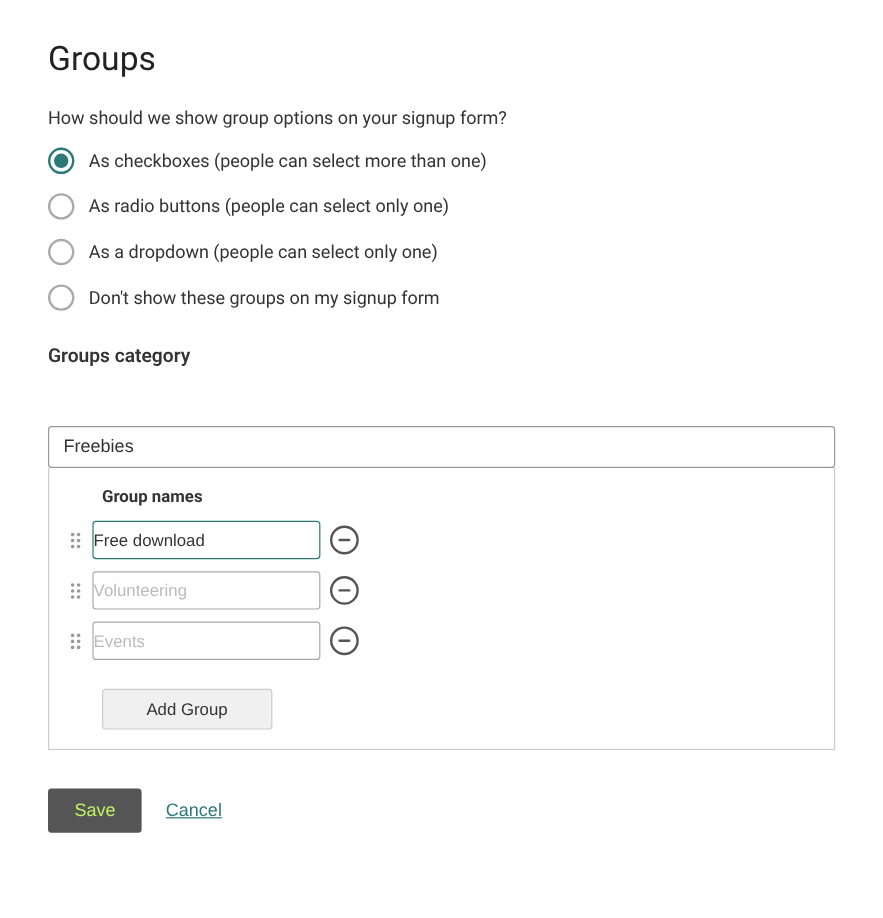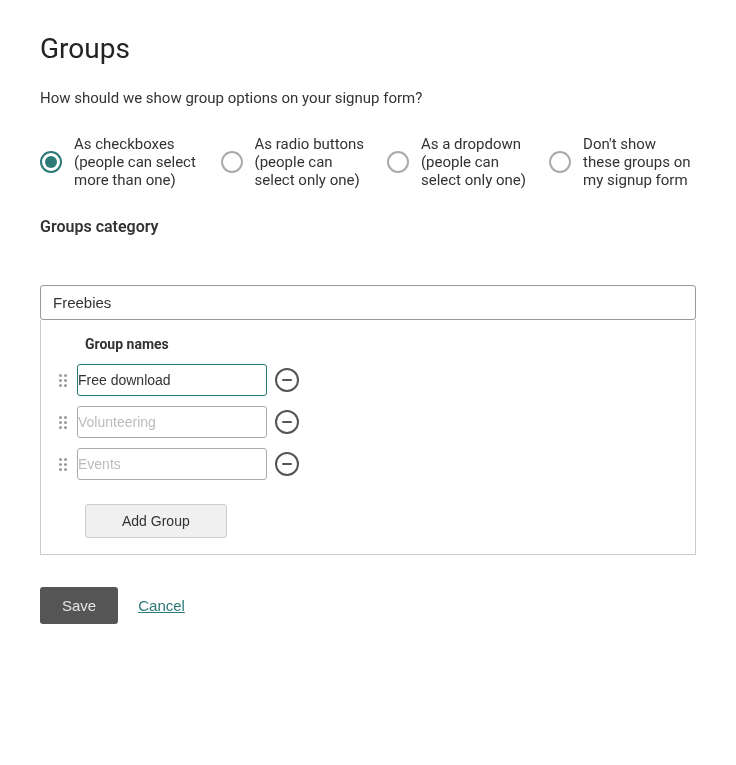--- a/index.html
+++ b/index.html
@@ -13,25 +13,25 @@
     }
     h1 {
       font-size: 28px;
       font-weight: 400;
       margin-bottom: 24px;
       color: #222;
     }
     .question {
       font-size: 15px;
       color: #333;
-      margin-bottom: 28px;
+      margin-bottom: 16px;
     }
     .radio-group {
       display: flex;
-      flex-direction: row;
+      flex-direction: column;
       gap: 16px;
       margin-bottom: 28px;
     }
     .radio-option {
       display: flex;
       align-items: center;
       gap: 12px;
       cursor: pointer;
     }
     .radio-circle {
@@ -159,21 +159,21 @@
       font-weight: 400;
     }
     .footer {
       display: flex;
       align-items: center;
       gap: 20px;
       margin-top: 32px;
     }
     .save-btn {
       background: #555;
-      color: #e5e5e5;
+      color: #bef264;
       border: none;
       border-radius: 3px;
       padding: 10px 22px;
       font-size: 15px;
       cursor: pointer;
       font-weight: 500;
     }
     .cancel-link {
       font-size: 15px;
       color: #2b7a78;

